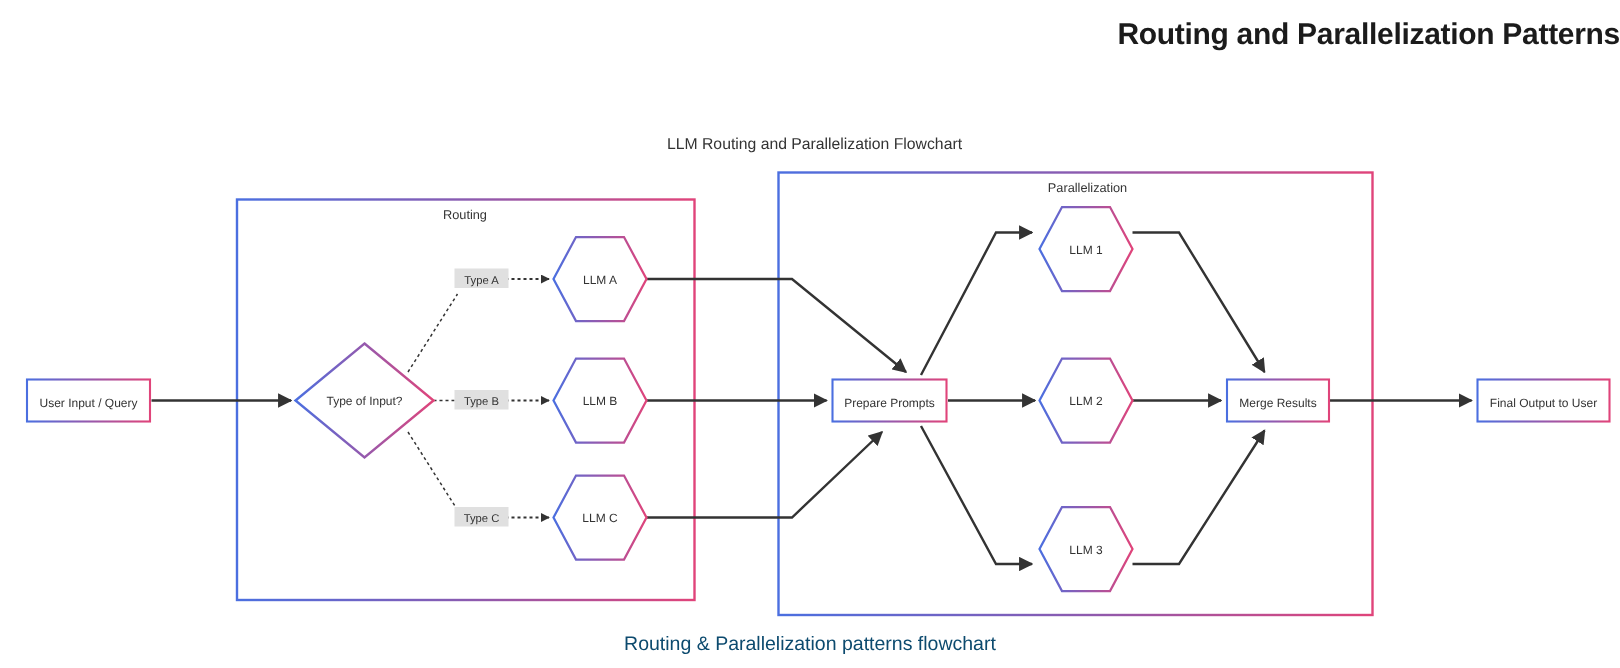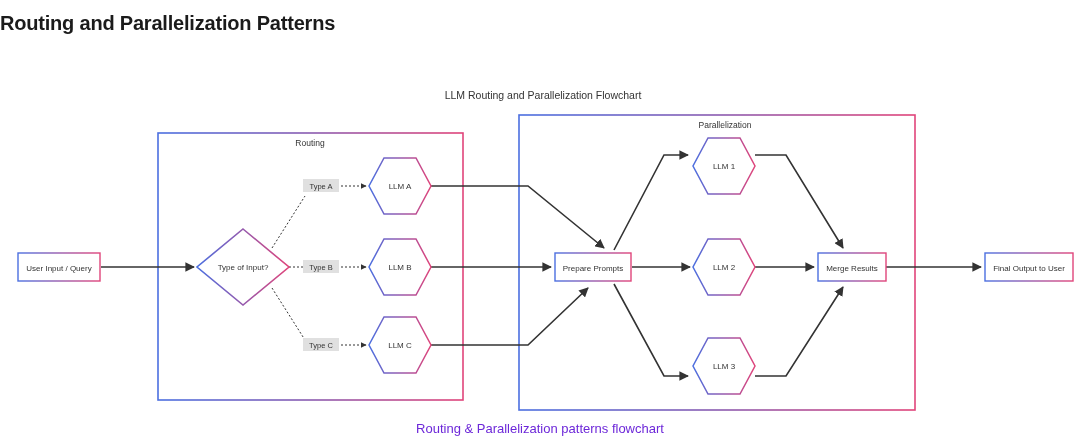--- a/index.html
+++ b/index.html
@@ -13,21 +13,21 @@
     font-family: "Liberation Sans", sans-serif;
     color: #1f1f1f;
     position: relative;
     overflow: hidden;
   }
   #page-title {
     position: absolute;
     left: 0;
     top: 12px;
     width: 1080px;
-    text-align: left;
+    text-align: right;
     font-size: 20px;
     font-weight: bold;
     letter-spacing: -0.2px;
     color: #1b1b1b;
   }
   
   #figure-wrap {
     position: absolute;
     left: 0;
     top: 0;
@@ -42,21 +42,21 @@
   .cluster-label, .node-label, .edge-label, .chart-subtitle {
     font-family: "Liberation Sans", sans-serif;
   }
   #figure-caption {
     position: absolute;
     left: 0;
     top: 421px;
     width: 1080px;
     text-align: center;
     font-size: 13px;
-    color: #6d28d9;
+    color: #0c4a6e;
   }
 </style>
 </head>
 <body>
 
 <div id="page-title">Routing and Parallelization Patterns</div>
 
 <div id="figure-wrap">
 
   <svg id="flow-svg" width="1080" height="445" viewBox="0 0 1080 445">

